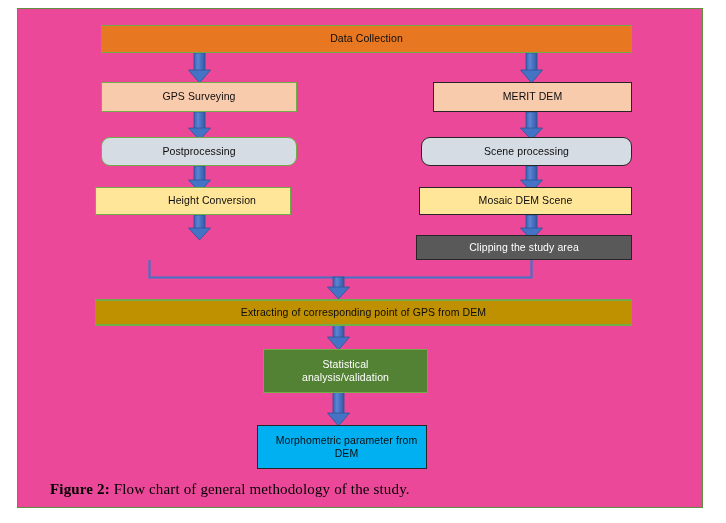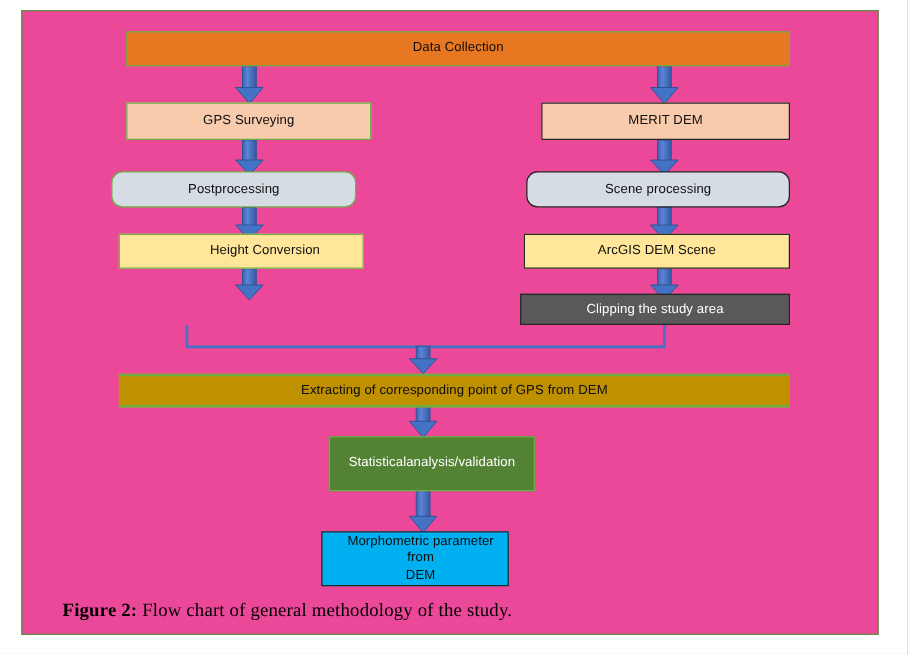--- a/index.html
+++ b/index.html
@@ -160,52 +160,52 @@
     </div>
 
     <div class="node border-green" style="left:83px; top:73px; width:196px; height:30px; background:#f8cbad;">
       <span>GPS Surveying</span>
     </div>
 
     <div class="node border-dark" style="left:415px; top:73px; width:199px; height:30px; background:#f8cbad;">
       <span>MERIT DEM</span>
     </div>
 
-    <div class="node border-green rounded" style="left:71px; top:128px; width:196px; height:29px; background:#d6dce4;">
+    <div class="node border-green rounded" style="left:83px; top:128px; width:196px; height:29px; background:#d6dce4;">
       <span>Postprocessing</span>
     </div>
 
     <div class="node border-dark rounded" style="left:403px; top:128px; width:211px; height:29px; background:#d6dce4;">
       <span>Scene processing</span>
     </div>
 
     <div class="node border-green" style="left:77px; top:178px; width:196px; height:28px; background:#ffe699;padding-left:41px;">
       <span>Height Conversion</span>
     </div>
 
     <div class="node border-dark" style="left:401px; top:178px; width:213px; height:28px; background:#ffe699;">
-      <span>ArcGIS DEM Scene</span>
+      <span>Mosaic DEM Scene</span>
     </div>
 
 
     <div class="node" style="left:77px; top:290px; width:537px; height:27px; background:#bf9000;
                 border-top:2px solid #70ad47; border-bottom:2px solid #70ad47;">
       <span>Extracting of corresponding point of GPS from DEM</span>
     </div>
 
     <div class="node border-dark" style="left:398px; top:226px; width:216px; height:25px; background:#595959; color:#ffffff;">
       <span>Clipping the study area</span>
     </div>
 
-    <div class="node border-green" style="left:245px; top:340px; width:165px; height:44px; background:#548235; color:#ffffff; flex-direction:row;">
+    <div class="node border-green" style="left:245px; top:340px; width:165px; height:44px; background:#548235; color:#ffffff; flex-direction:column;">
       <span>Statistical</span>
       <span>analysis/validation</span>
     </div>
 
-    <div class="node border-dark" style="left:239px; top:416px; width:150px; height:44px; background:#00b0f0; flex-direction:column;padding-left:12px;">
+    <div class="node border-dark" style="left:239px; top:416px; width:170px; height:44px; background:#00b0f0; flex-direction:column;padding-left:12px;">
       <span>Morphometric parameter from</span>
       <span>DEM</span>
     </div>
 
   </div>
 
   <div id="caption">
     <span class="cap-label">Figure 2:</span><span> Flow chart of general methodology of the study.</span>
   </div>
 

